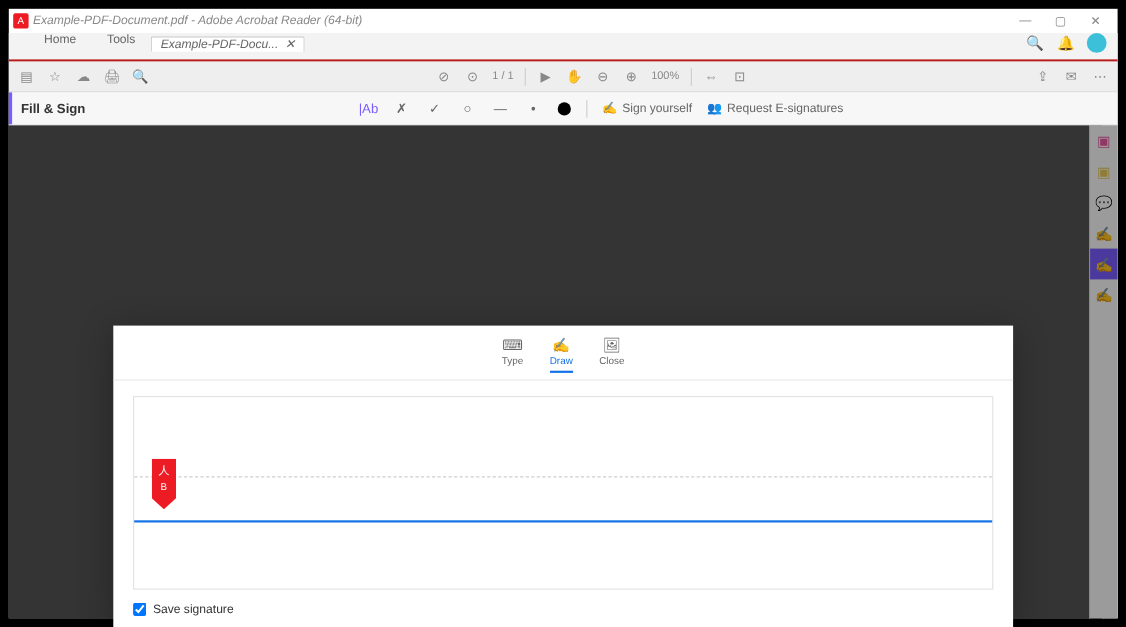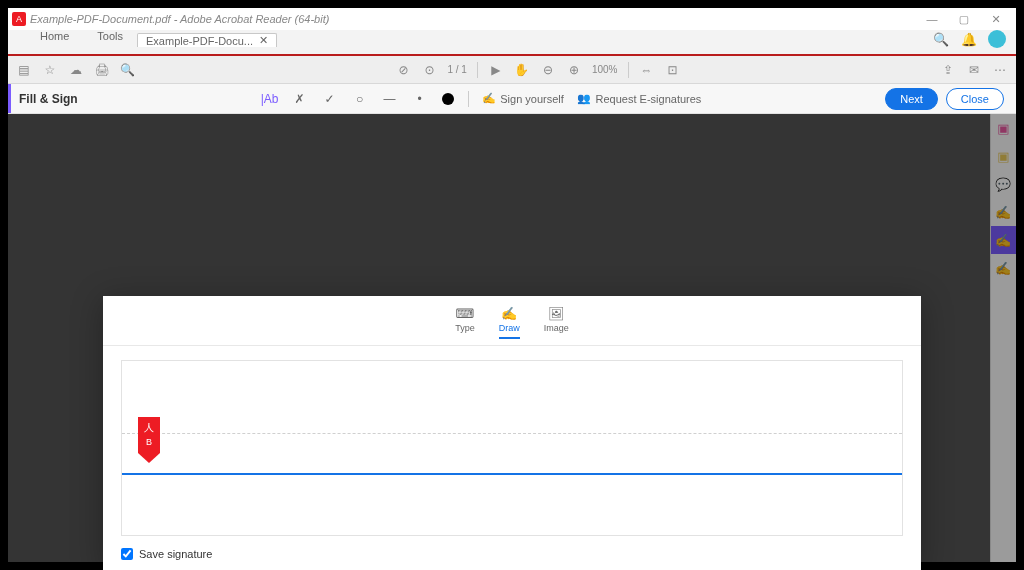--- a/index.html
+++ b/index.html
@@ -13,21 +13,21 @@
 .titlebar .title-text { flex: 1; color: #888; font-style: italic; }
 .titlebar .win-btn { width: 32px; height: 22px; display: flex; align-items: center; justify-content: center; color: #888; font-size: 11px; cursor: pointer; }
 
 
 .menubar { height: 18px; display: flex; align-items: center; gap: 10px; padding: 0 6px; font-size: 11px; color: #333; }
 .menubar span { cursor: pointer; }
 
 
 .tabbar { height: 26px; background: #f3f3f3; border-bottom: 2px solid #b91c1c; display: flex; align-items: flex-start; padding-left: 18px; }
 .tabbar .tab-btn { padding: 0 14px; display: flex; align-items: center; font-size: 11px; color: #666; cursor: pointer; }
-.tabbar .doctab { border: 1px solid #c8c8c8; border-bottom: none; background: #fff; border-radius: 2px 2px 0 0; margin-top: 3px; display: flex; align-items: center; padding: 0 8px; font-size: 11px; color: #666; gap: 6px; }
+.tabbar .doctab { border: 1px solid #c8c8c8; border-bottom: none; background: #fff; border-radius: 2px 2px 0 0; margin-top: 3px; display: flex; align-items: center; padding: 0 8px; font-size: 11px; color: #666; gap: 6px; font-style: italic; }
 .doctab .close-x { cursor: pointer; }
 .tabbar .tb-right { margin-left: auto; display: flex; align-items: center; gap: 10px; padding-right: 10px; }
 .tb-right .bell, .tb-right .avatar { width: 18px; height: 18px; display: flex; align-items: center; justify-content: center; font-size: 13px; color: #888; }
 .tb-right .avatar { background: #3cbfd8; border-radius: 50%; color: #fff; }
 
 
 .maintool { height: 28px; background: #eeeeee; border-bottom: 1px solid #d8d8d8; display: flex; align-items: center; padding: 0 8px; gap: 10px; font-size: 12px; color: #888; }
 .maintool .sep { width: 1px; height: 16px; background: #ccc; }
 .maintool .center { margin: 0 auto; display: flex; align-items: center; gap: 10px; }
 .maintool .tool-ic { width: 16px; height: 16px; display: flex; align-items: center; justify-content: center; cursor: pointer; }
@@ -149,24 +149,20 @@
       <div class="fs-divider"></div>
       <div class="sign-link">
         <span>✍</span>
         <span>Sign yourself</span>
       </div>
       <div class="sign-link">
         <span>👥</span>
         <span>Request E-signatures</span>
       </div>
     </div>
-    <div class="fs-right">
-      <div class="pill-btn primary">Next</div>
-      <div class="pill-btn secondary">Close</div>
-    </div>
   </div>
 
   <div class="docarea">
     <div class="scrollbar-v"></div>
     <div class="rightrail">
       <div class="rail-ic c1">▣</div>
       <div class="rail-ic c2">▣</div>
       <div class="rail-ic c3">💬</div>
       <div class="rail-ic c4">✍</div>
       <div class="rail-ic c5">✍</div>
@@ -179,21 +175,21 @@
         <div class="mtab">
           <div class="ic">⌨</div>
           <span>Type</span>
         </div>
         <div class="mtab active">
           <div class="ic">✍</div>
           <span>Draw</span>
         </div>
         <div class="mtab">
           <div class="ic">🖼</div>
-          <span>Image</span>
+          <span>Close</span>
         </div>
       </div>
 
       <div class="sig-canvas-wrap">
         <div class="sig-canvas">
           <div class="sig-guide"></div>
           <div class="sig-line"></div>
           <div class="sig-bookmark">
             <svg viewBox="0 0 22 46" width="22" height="46">
               <path d="M0 0 H22 V36 L11 46 L0 36 Z" fill="#ed1c24"></path>

